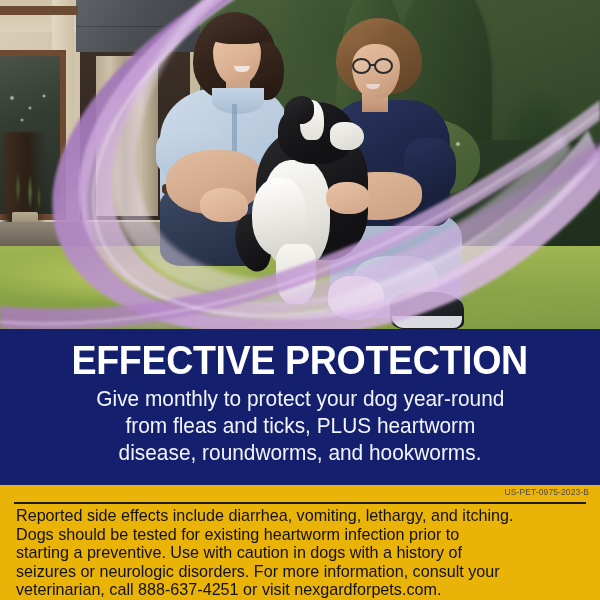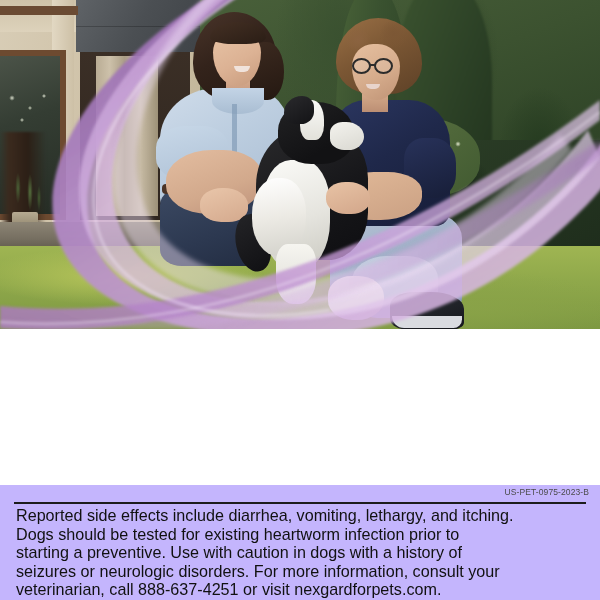--- a/index.html
+++ b/index.html
@@ -391,21 +391,21 @@
     line-height:27px;
     text-align:center;
     transform:scaleX(0.97);
     margin:4px 0 0 0;
     white-space:nowrap;
   }
 
   
   .footer{
     position:absolute;left:0;top:485px;width:600px;height:115px;
-    background:#c4b5fd;
+    background:#eab308;
   }
   .prod-code{
     position:absolute;right:11px;top:2px;
     font-family:"Liberation Sans","DejaVu Sans",sans-serif;
     font-size:8.5px;
     letter-spacing:.1px;
     color:#4b4b4b;
     white-space:nowrap;
   }
   .rule{
@@ -544,20 +544,26 @@
       <path d="M600,158 C470,252 322,320 170,329 L0,329 L0,322
                C70,326 124,324 180,316 C328,296 472,226 600,140 Z" fill="url(#gD)" filter="url(#sBlur2)" opacity=".6"></path>
 
       <path d="M246,-10 C154,48 74,146 98,230 C118,300 216,328 330,310" fill="none" stroke="#f3e6f8" stroke-opacity=".55" stroke-width="2.4" filter="url(#sBlur)"></path>
 
       <path d="M600,112 C470,210 324,286 174,312 C112,323 56,326 0,322" fill="none" stroke="#f6ebfa" stroke-opacity=".5" stroke-width="2" filter="url(#sBlur)"></path>
     </svg>
 
   </div>
 
+  <div class="banner">
+    <div class="headline">EFFECTIVE PROTECTION</div>
+    <div class="subcopy">Give monthly to protect your dog year-round</div>
+    <div class="subcopy" style="margin-top:0">from fleas and ticks, PLUS heartworm</div>
+    <div class="subcopy" style="margin-top:0">disease, roundworms, and hookworms.</div>
+  </div>
 
   <div class="footer">
     <div class="prod-code">US-PET-0975-2023-B</div>
     <div class="rule"></div>
     <div class="fineprint">
       <span>Reported side effects include diarrhea, vomiting, lethargy, and itching.</span>
       <span>Dogs should be tested for existing heartworm infection prior to</span>
       <span>starting a preventive. Use with caution in dogs with a history of</span>
       <span>seizures or neurologic disorders. For more information, consult your</span>
       <span>veterinarian, call 888-637-4251 or visit nexgardforpets.com.</span>

